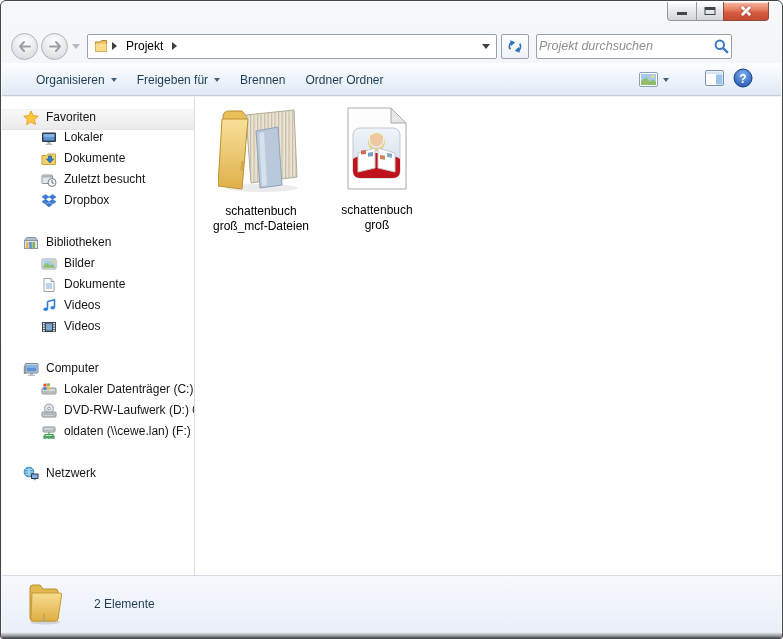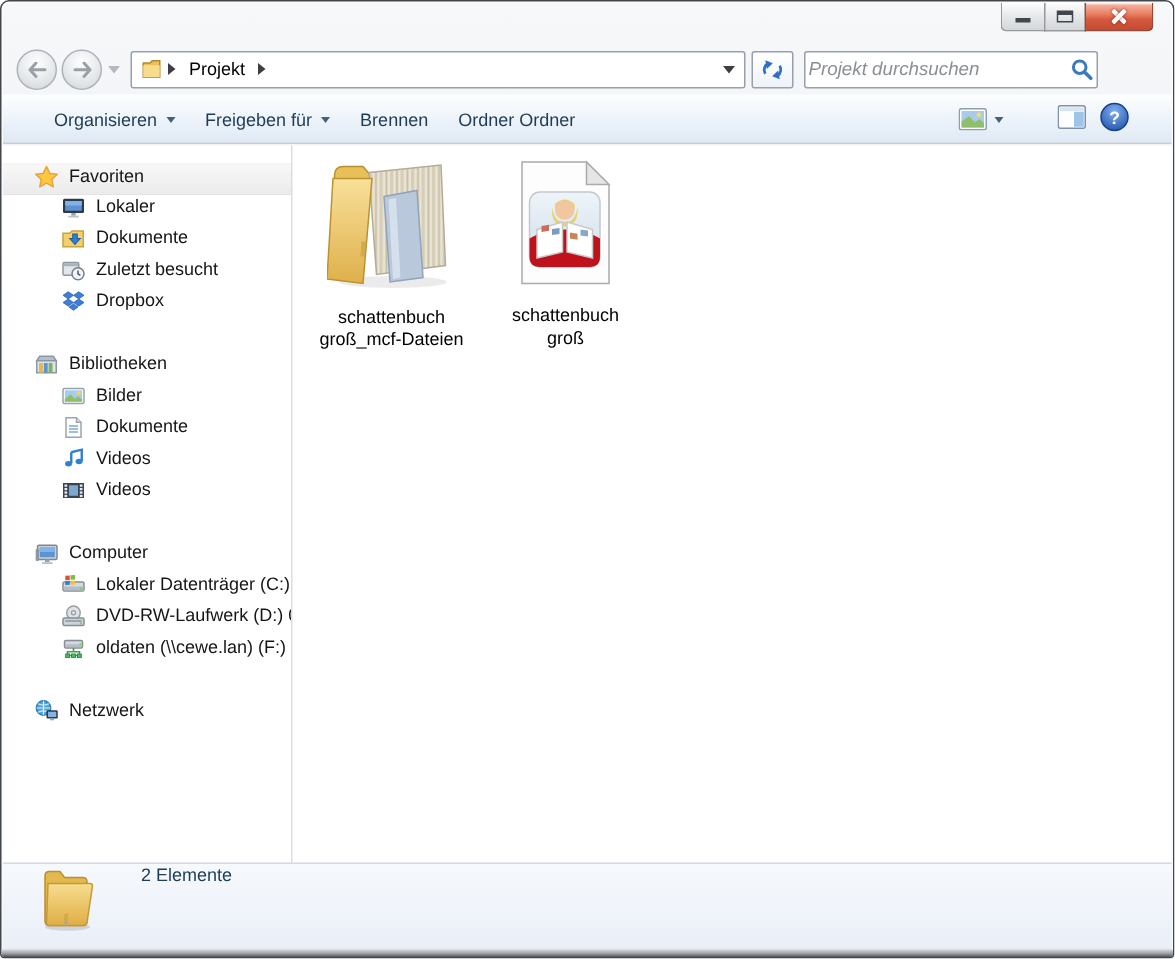--- a/index.html
+++ b/index.html
@@ -86,21 +86,21 @@
   .tile { position:absolute; display:flex; flex-direction:column; align-items:center; text-align:center;
           color:#000; line-height:15.5px; cursor:default; }
   .tile-folder { left:14px; top:4px; width:104px; }
   .tile-file { left:136px; top:4px; width:92px; }
   .tile .ticon { flex:none; }
   .tlabel { margin-top:6px; overflow-wrap:break-word; width:100%; }
 
   
   .statusbar { position:absolute; left:1px; right:1px; bottom:6px; height:57px;
           background:linear-gradient(#f6f9fd,#eaeff8); border-top:1px solid #d5dbe4;
-          display:flex; }
+          display:flex; align-items:center; }
   .sb-icon { margin-left:22px; flex:none; }
   .sb-text { margin-left:30px; color:#1e3c55; }
 </style>
 </head>
 <body>
 
 <div class="stage">
  <div class="win">
 
   <div class="titlebar">

